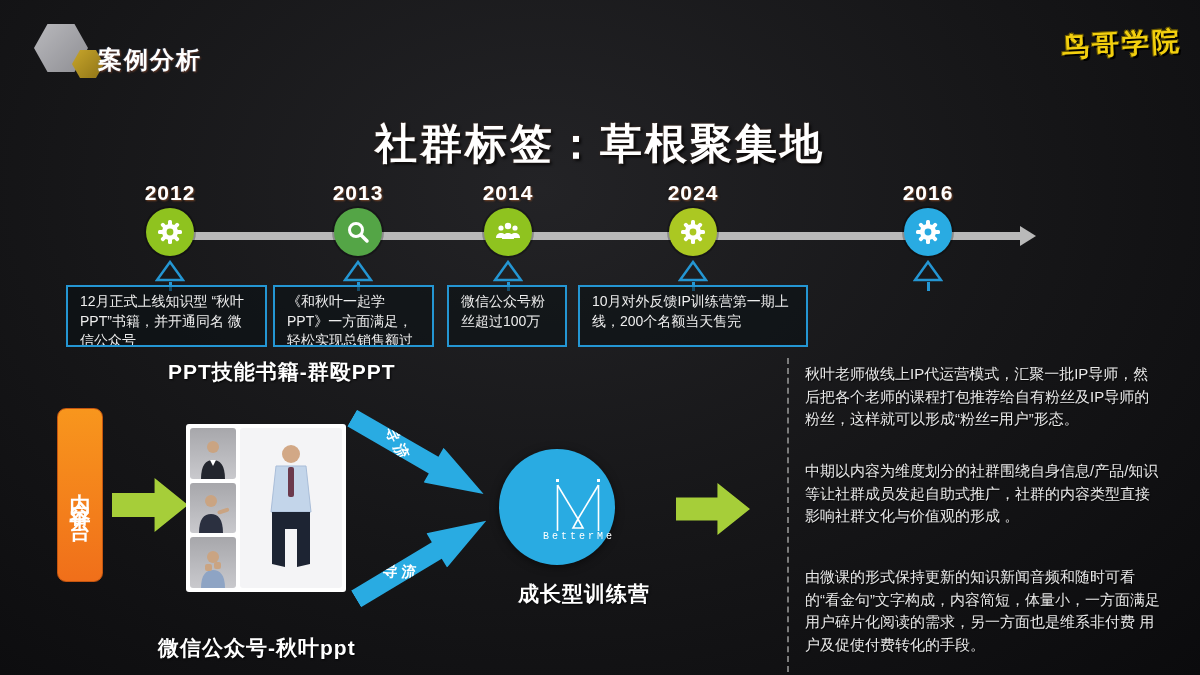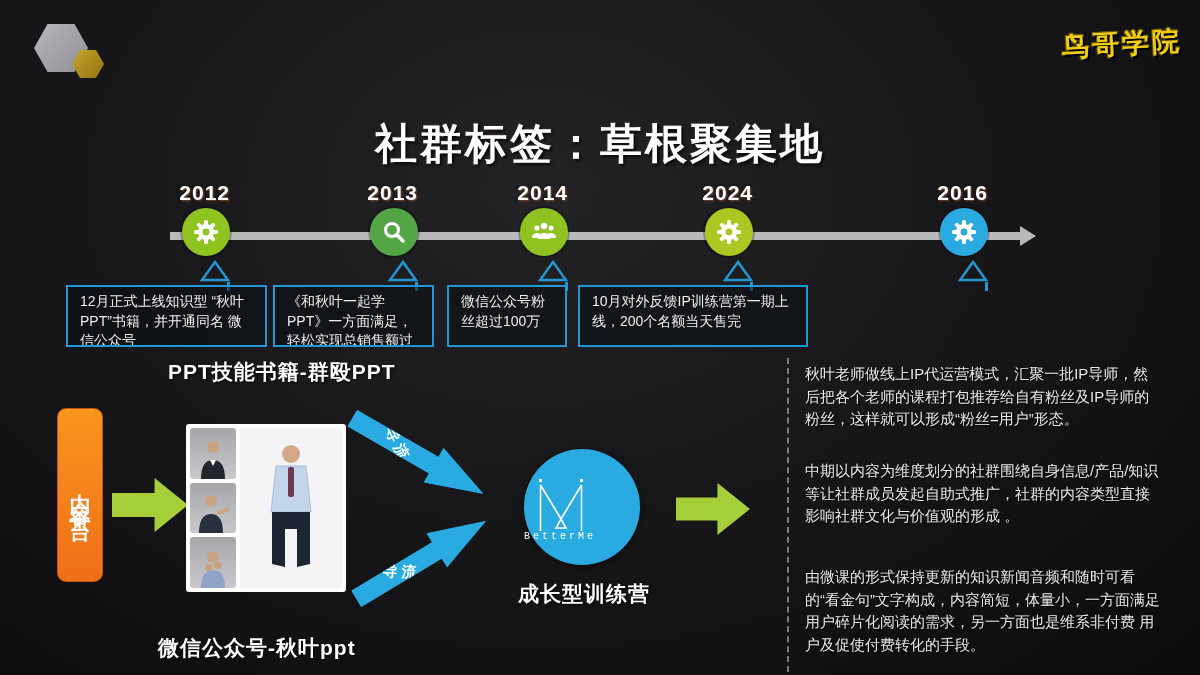--- a/index.html
+++ b/index.html
@@ -18,21 +18,21 @@
   .logo{position:absolute;right:18px;top:26px;font-size:27px;font-weight:900;letter-spacing:3px;
     color:#f2cf0e;transform:rotate(-3deg);
     text-shadow:2px 2px 0 #000, -1px -1px 0 #6b5a00, 1px -1px 0 #6b5a00, -1px 1px 0 #6b5a00;}
   
   .title{position:absolute;left:0;right:0;top:116px;text-align:center;font-size:42px;font-weight:bold;letter-spacing:3px;
     text-shadow:2px 2px 3px rgba(0,0,0,.8), 0 0 2px rgba(255,150,80,.3);}
   
   .tl-bar{position:absolute;left:170px;top:232px;width:852px;height:8px;background:#b9b9b9;}
   .tl-arrowhead{position:absolute;left:1020px;top:226px;width:0;height:0;
     border-left:16px solid #b9b9b9;border-top:10px solid transparent;border-bottom:10px solid transparent;}
-  .milestone{position:absolute;top:180px;width:120px;display:flex;flex-direction:column;align-items:flex-end;}
+  .milestone{position:absolute;top:180px;width:120px;display:flex;flex-direction:column;align-items:center;}
   .ms0{left:110px}.ms1{left:298px}.ms2{left:448px}.ms3{left:633px}.ms4{left:868px}
   .year{font-size:21px;font-weight:bold;line-height:26px;letter-spacing:1px;
     text-shadow:1px 1px 2px rgba(255,140,70,.45),0 0 3px rgba(0,0,0,.8);}
   .bubble{width:48px;height:48px;border-radius:50%;margin-top:2px;display:flex;align-items:center;justify-content:center;
     box-shadow:0 0 0 2px rgba(0,0,0,.25);}
   .ms0 .bubble{background:#8fc31f}.ms1 .bubble{background:#54a546}.ms2 .bubble{background:#8fc31f}
   .ms3 .bubble{background:#abc822}.ms4 .bubble{background:#29abe2}
   .ms0 .hole{fill:#8fc31f}.ms3 .hole{fill:#abc822}.ms4 .hole{fill:#29abe2}
   .tri{margin-top:4px}
   .stem{width:3px;height:9px;background:#2496d3;}
@@ -64,36 +64,37 @@
     display:flex;align-items:flex-end;justify-content:center;}
   .pmain{flex:1;background:#f4f4f6;border-radius:3px;display:flex;align-items:flex-end;justify-content:center;overflow:hidden;}
   
   .barrow{position:absolute;background:#29abe2;width:152px;height:40px;
     clip-path:polygon(0% 26%,62% 26%,62% 0%,100% 50%,62% 100%,62% 74%,0% 74%);
     display:flex;align-items:center;justify-content:flex-start;}
   .ba-top{left:352px;top:398px;transform:rotate(30deg);transform-origin:0 50%;}
   .ba-bot{left:356px;top:579px;transform:rotate(-31deg);transform-origin:0 50%;}
   .barrow span{font-size:15px;font-weight:bold;color:#fff;margin-left:34px;letter-spacing:4px;transform:rotate(35deg);}
   
-  .bm-circle{position:absolute;left:524px;top:449px;width:116px;height:116px;border-radius:50%;background:#29abe2;
-    display:flex;flex-direction:column;align-items:flex-start;justify-content:center;box-shadow:0 2px 8px rgba(0,0,0,.5);}
+  .bm-circle{position:absolute;left:499px;top:449px;width:116px;height:116px;border-radius:50%;background:#29abe2;
+    display:flex;flex-direction:column;align-items:flex-end;justify-content:center;box-shadow:0 2px 8px rgba(0,0,0,.5);}
   .bm-text{font-size:10px;letter-spacing:3px;color:#fff;margin-top:-14px;font-family:"Liberation Mono","DejaVu Sans Mono",monospace;}
   
   .dashline{position:absolute;left:787px;top:358px;height:314px;border-left:2px dashed #7c7c7c;}
   .para{position:absolute;left:805px;width:356px;font-size:15px;line-height:1.5;color:#e9e9e9;
     text-shadow:1px 1px 1px rgba(0,0,0,.7);}
   .p0{top:363px}.p1{top:460px}.p2{top:566px}
 </style>
 </head>
 <body>
 
 <div id="slide">
 
   <div class="hex hex-gray"></div>
   <div class="hex hex-gold"></div>
+  <div class="section-label">案例分析</div>
   <div class="logo">鸟哥学院</div>
 
   <div class="title">社群标签：草根聚集地</div>
 
   <div class="tl-bar"></div>
   <div class="tl-arrowhead"></div>
 
   <div class="milestone ms0">
     <div class="year">2012</div>
     <div class="bubble">

